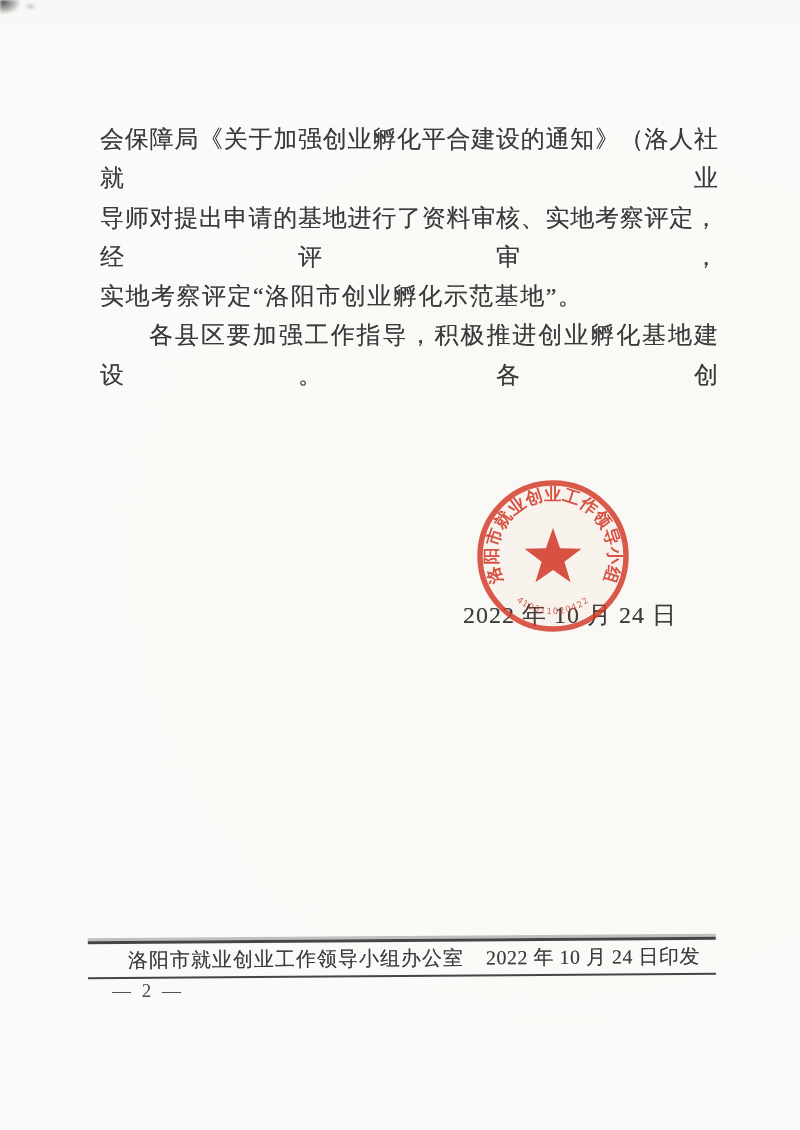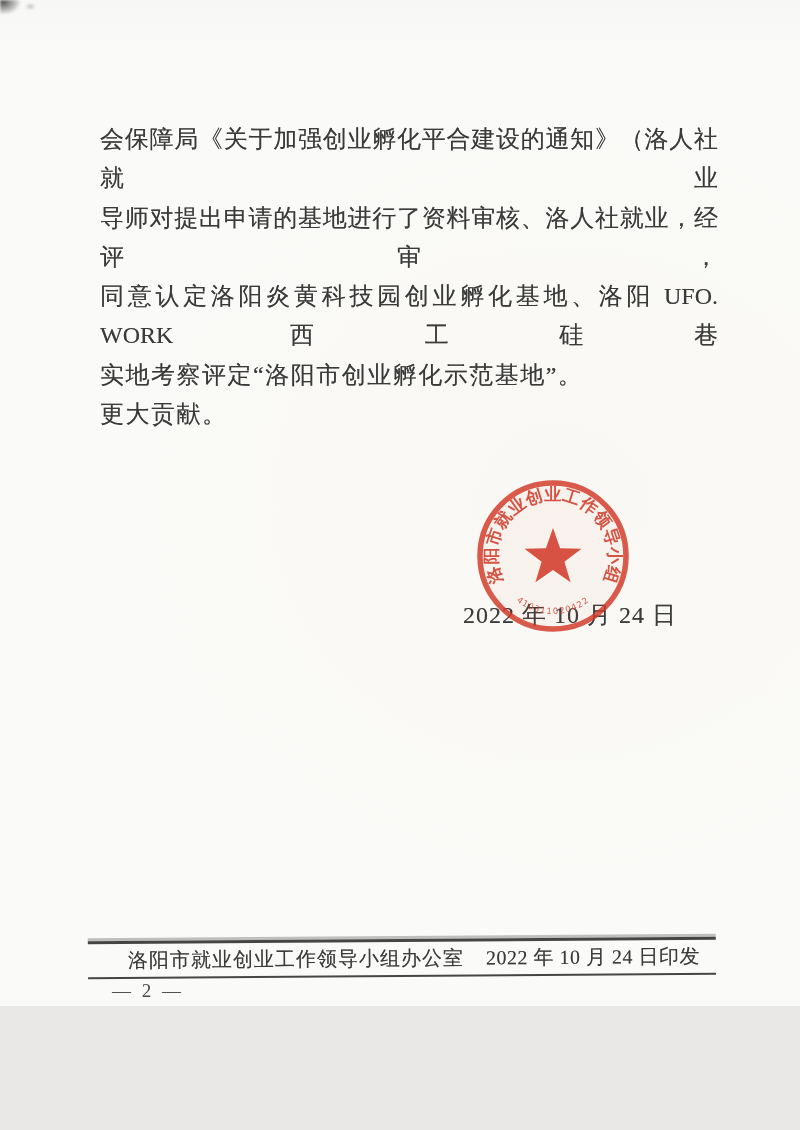--- a/index.html
+++ b/index.html
@@ -2,21 +2,21 @@
 <html><head>
 <meta charset="utf-8">
 <style>
   html,body{margin:0;padding:0;}
   body{
     width:800px;height:1130px;
     background:#e9e8e6;
     font-family:"Liberation Serif","DejaVu Serif",serif;
   }
   .page{
-    position:absolute;left:0;top:0;width:800px;height:1006px;
+    position:absolute;left:0;top:0;width:800px;height:1130px;
     background:
       linear-gradient(180deg, rgba(0,0,0,0.012) 0%, rgba(0,0,0,0) 6%),
       radial-gradient(ellipse at 70% 50%, rgba(235,215,180,0.06), rgba(0,0,0,0) 60%),
       #fafaf8;
     overflow:hidden;
   }
   
   .smudge-a{
     position:absolute;left:0;top:0;width:20px;height:14px;
     background:radial-gradient(ellipse at 15% 15%, rgba(60,60,58,0.85), rgba(110,110,108,0.35) 55%, rgba(0,0,0,0) 75%);
@@ -75,24 +75,23 @@
 </head>
 <body>
 
 <div class="page">
 
   <div class="smudge-a"></div>
   <div class="smudge-b"></div>
 
   <div class="doc-body">
     <div class="line j">会保障局《关于加强创业孵化平合建设的通知》（洛人社就业</div>
-    <div class="line j">导师对提出申请的基地进行了资料审核、洛人社就业，经评审，</div>
-    <div class="line j">同意认定洛阳炎黄科技园创业孵化基地、洛阳 UFO. WORK 西工硅巷</div>
+    <div class="line j">导师对提出申请的基地进行了资料审核、实地考察评定，经评审，</div>
     <div class="line">实地考察评定“洛阳市创业孵化示范基地”。</div>
-    <div class="line">更大贡献。</div>
+    <div class="line j ind">各县区要加强工作指导，积极推进创业孵化基地建设。各创</div>
   </div>
 
   <div class="sign-date">2022 年 10 月 24 日</div>
 
   <svg class="seal" viewBox="0 0 164 164" xmlns="http://www.w3.org/2000/svg">
     <circle cx="82" cy="82" r="73" fill="none" stroke="#d23a28" stroke-width="5.5" opacity="0.9"></circle>
     <circle cx="82" cy="82" r="70" fill="rgba(225,80,60,0.04)"></circle>
     <polygon points="82,54 74.9,74.3 53.5,74.7 70.6,87.7 64.4,108.3 82,96 99.6,108.3 93.4,87.7 110.5,74.7 89.1,74.3" fill="#d23a28" opacity="0.95"></polygon>
     <path id="sealArc" d="M 31.3 105.7 A 56 56 0 1 1 132.7 105.7" fill="none"></path>
     <path id="sealCode" d="M 34.5 115.3 A 58 58 0 0 0 129.5 115.3" fill="none"></path>

